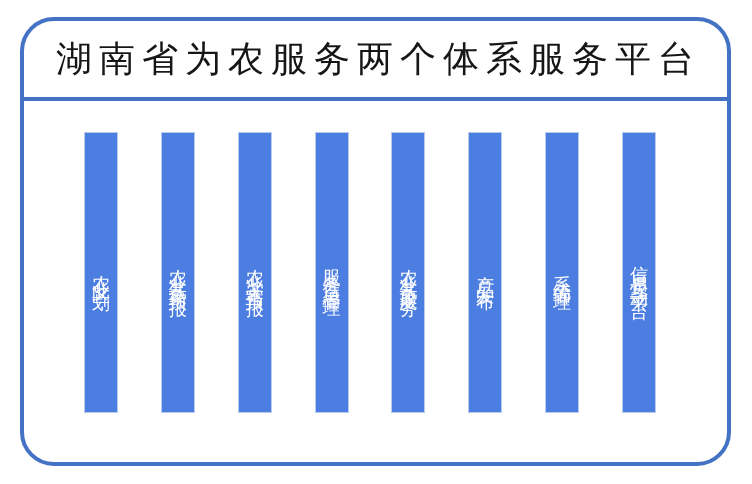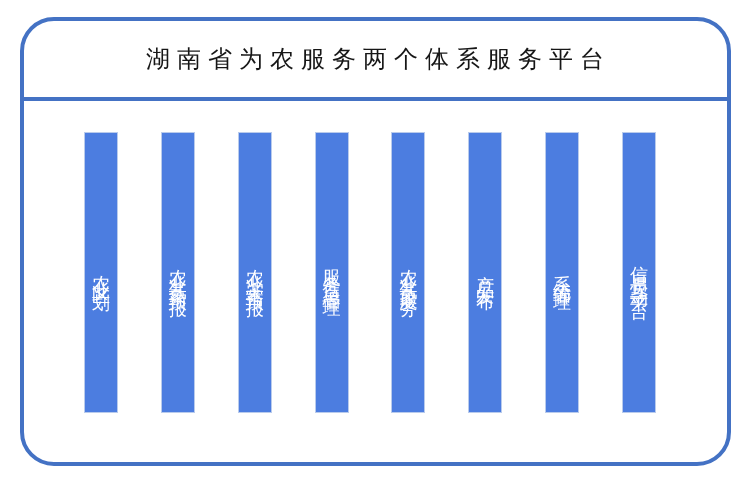--- a/index.html
+++ b/index.html
@@ -34,21 +34,21 @@
     box-sizing: border-box;
     height: 80px;
     flex: 0 0 auto;
     border-bottom: 4px solid #4472C4;
     display: flex;
     align-items: center;
     justify-content: center;
   }
   .title {
     font-family: "DejaVu Serif", "Liberation Serif", serif;
-    font-size: 24px;
+    font-size: 36px;
     font-weight: 400;
     color: #161616;
     letter-spacing: 7px;
     white-space: nowrap;
     line-height: 1;
     transform: translateX(3px); 
   }
   .content {
     flex: 1 1 auto;
     box-sizing: border-box;

